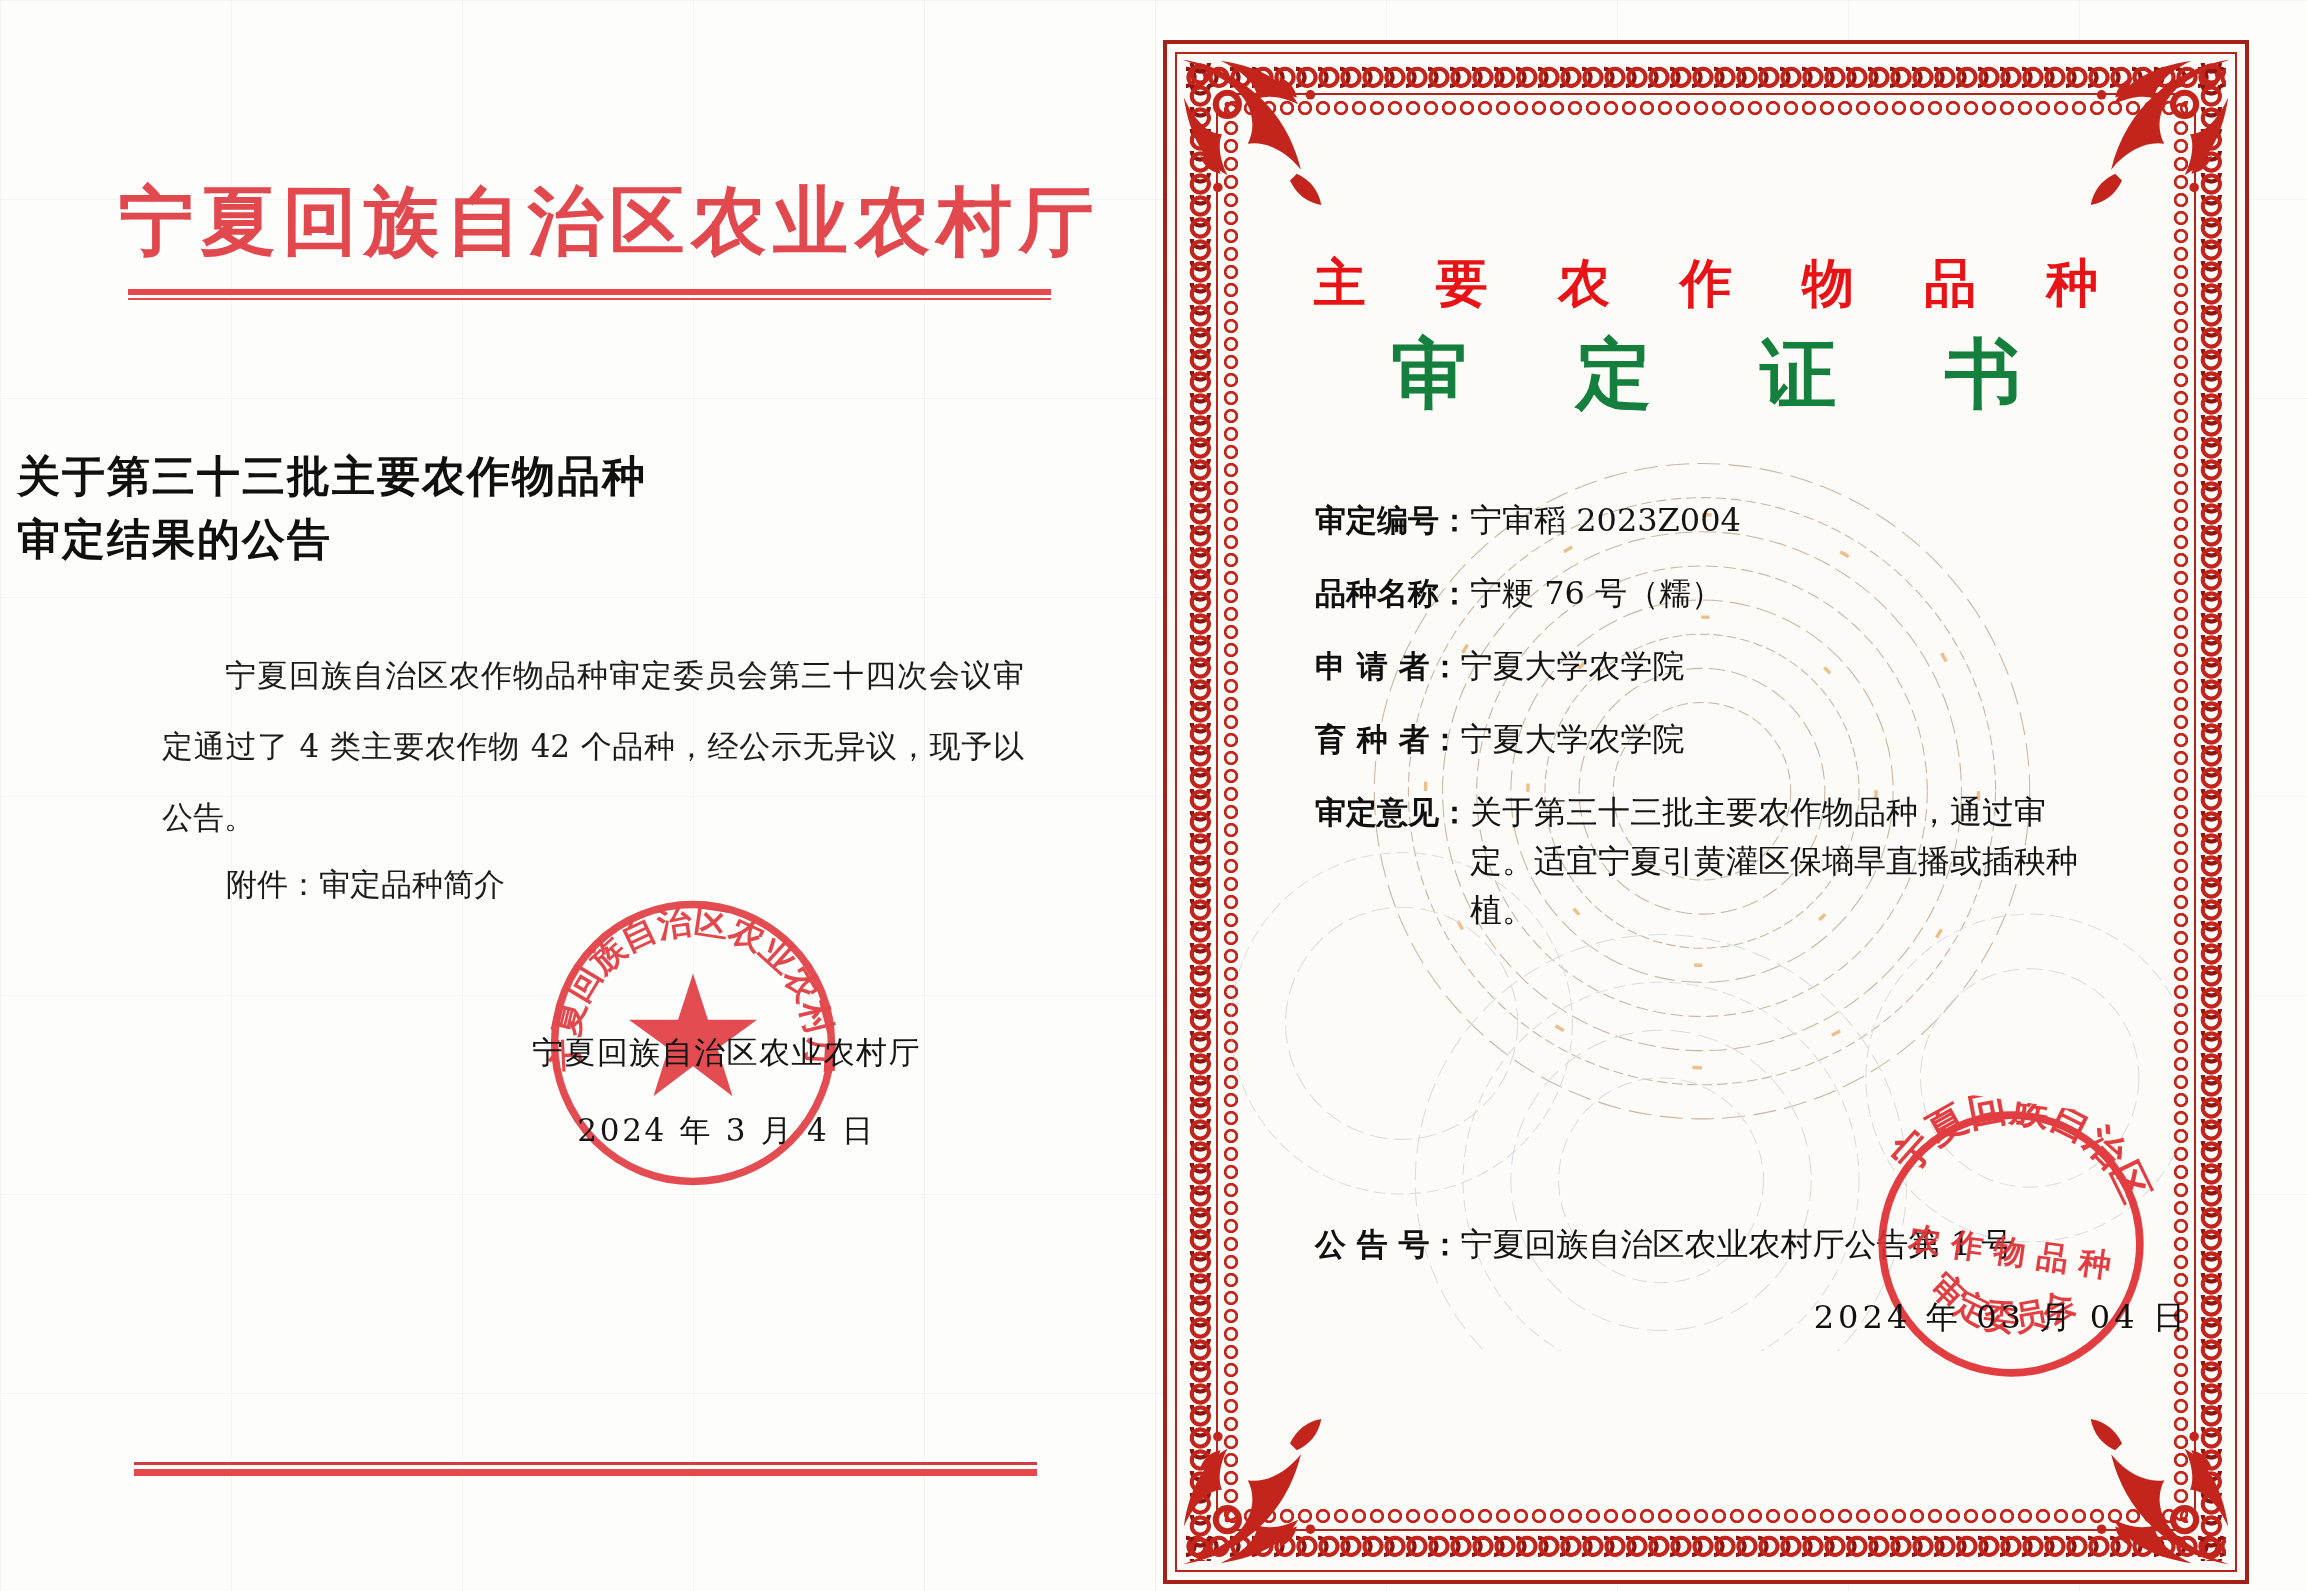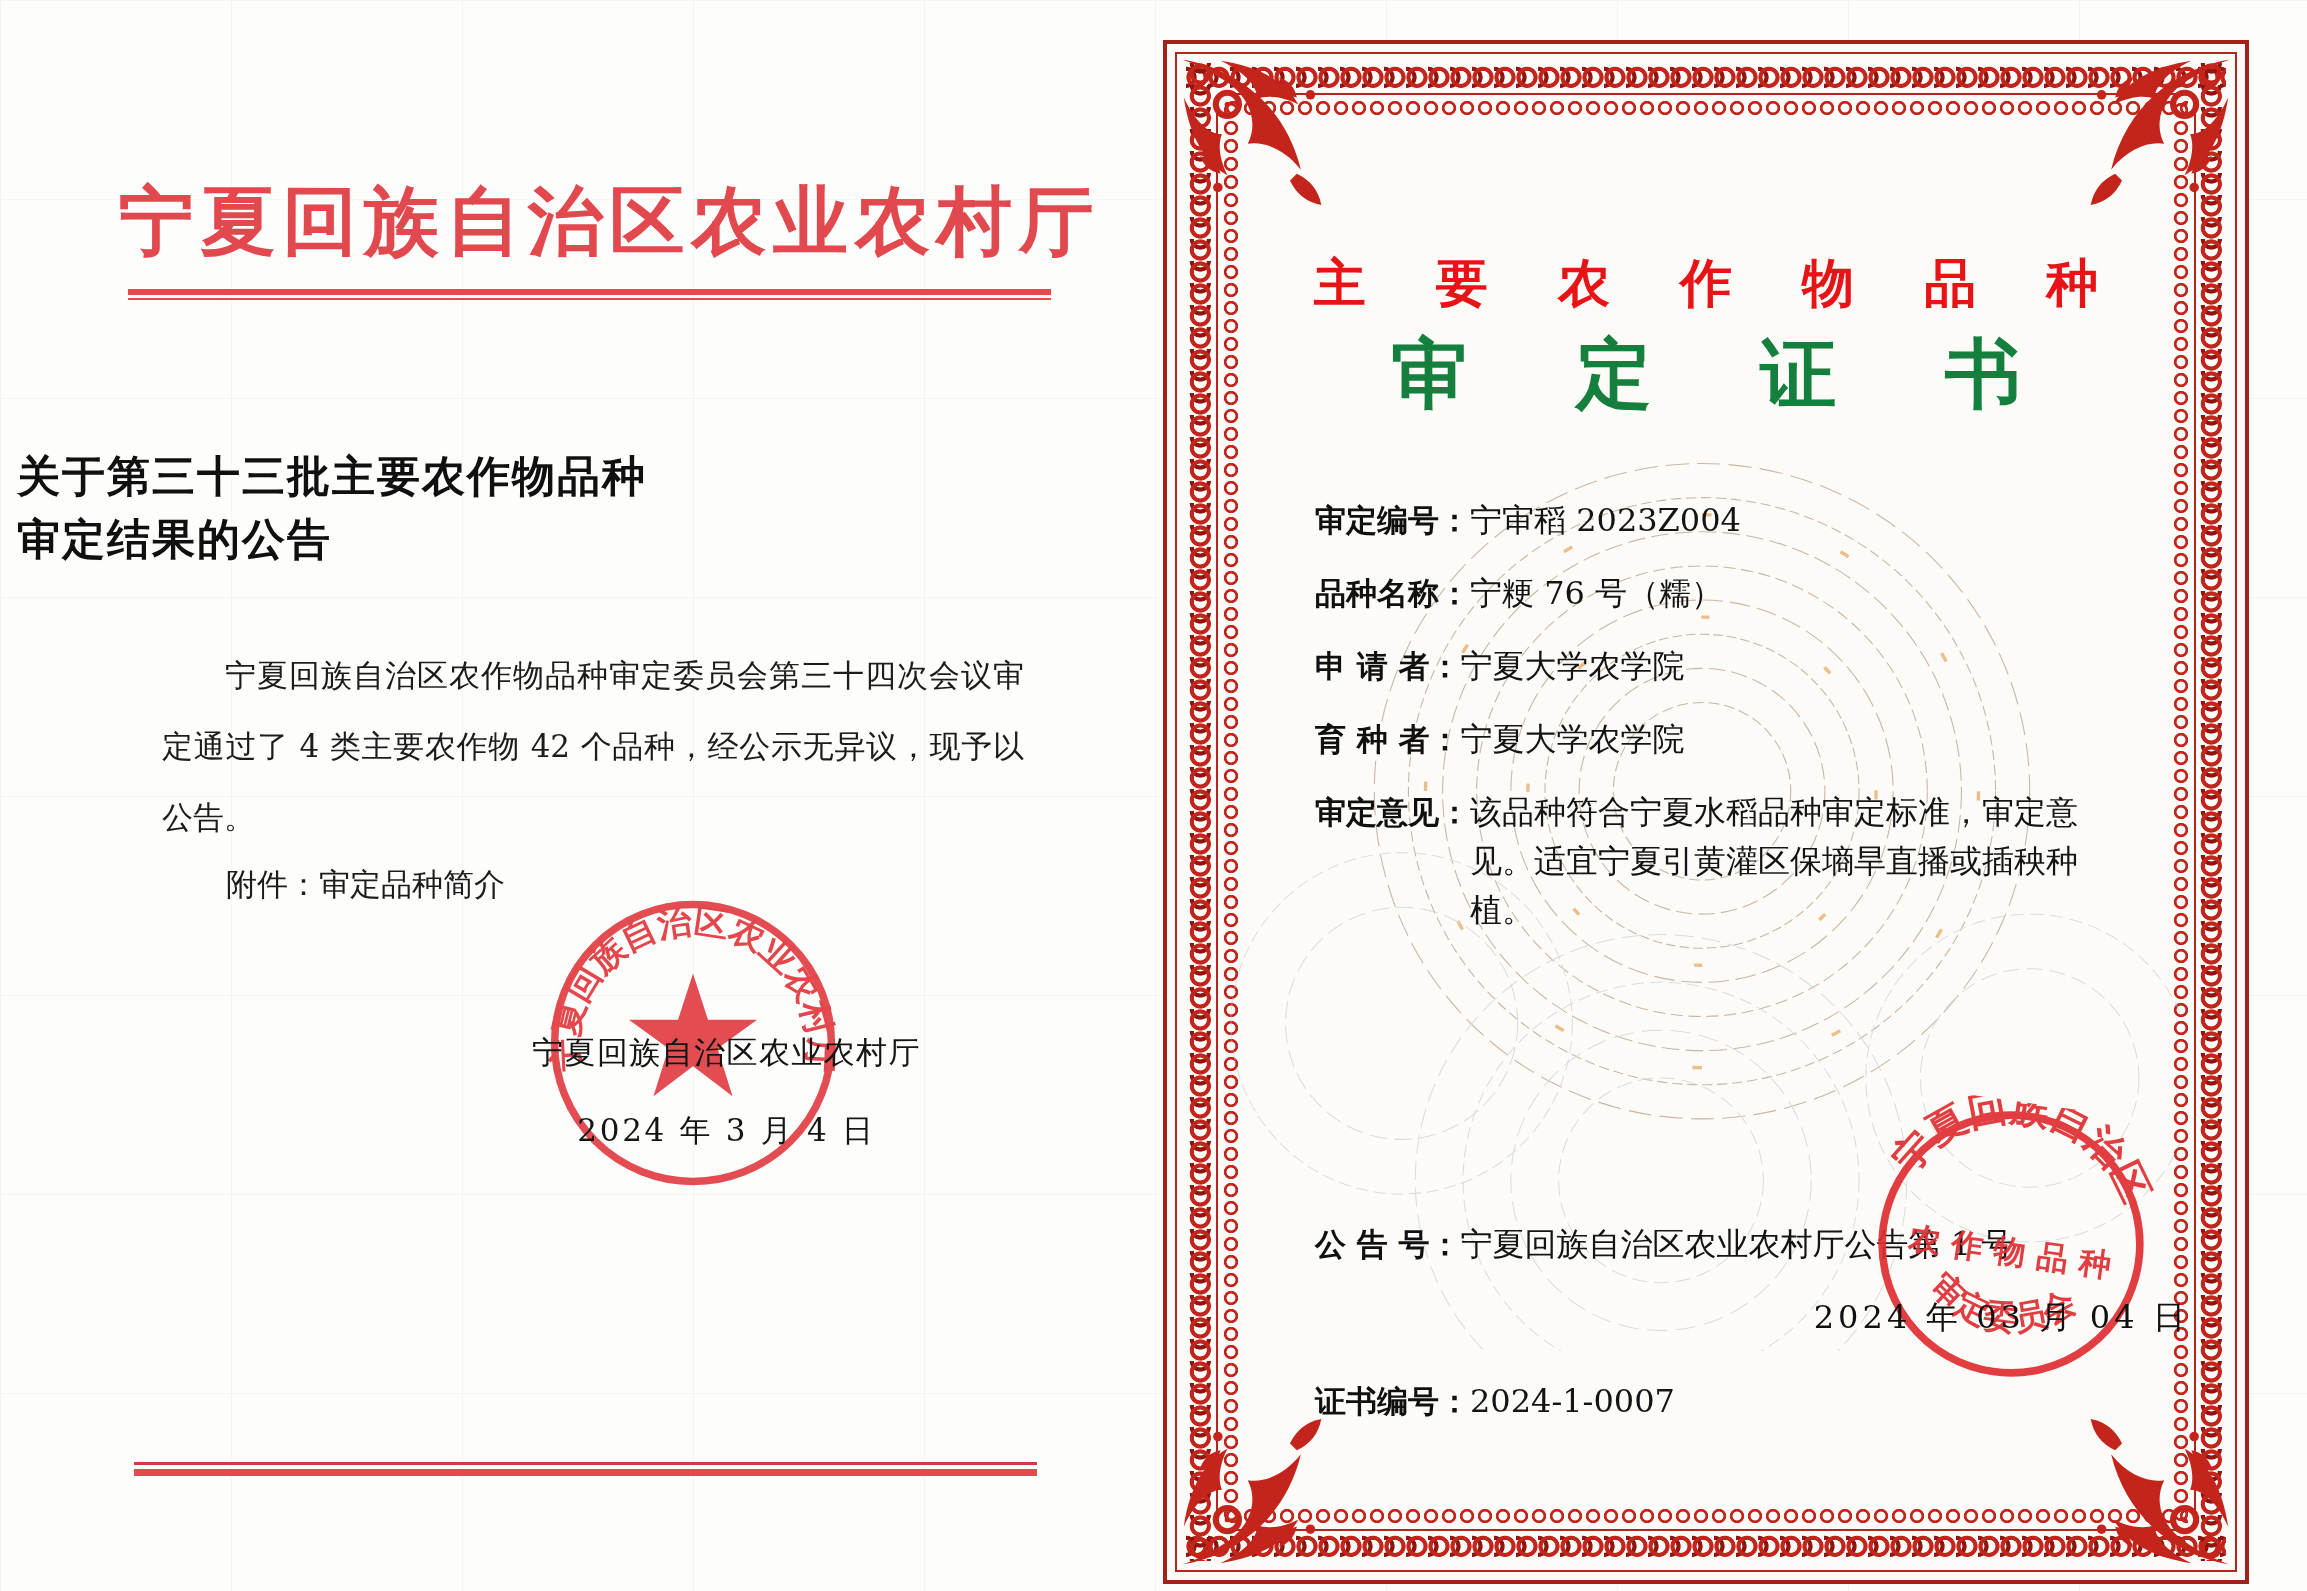--- a/index.html
+++ b/index.html
@@ -260,21 +260,21 @@
       <div class="frow">
         <span class="flabel">申 请 者：</span>
         <span class="fvalue">宁夏大学农学院</span>
       </div>
       <div class="frow">
         <span class="flabel">育 种 者：</span>
         <span class="fvalue">宁夏大学农学院</span>
       </div>
       <div class="frow">
         <span class="flabel">审定意见：</span>
-        <span class="fvalue" style="max-width:638px">该品种符合宁夏水稻品种审定标准，审定意见。适宜宁夏引黄灌区保墒旱直播或插秧种植。</span>
+        <span class="fvalue" style="max-width:638px">关于第三十三批主要农作物品种，通过审定。适宜宁夏引黄灌区保墒旱直播或插秧种植。</span>
       </div>
     </div>
 
     <div class="cert-announce">
       <span class="flabel">公 告 号：</span>
       <span class="fvalue">宁夏回族自治区农业农村厅公告第 1 号</span>
     </div>
 
     <svg class="cert-seal" viewBox="0 0 410 410">
       <circle cx="205" cy="205" r="186" fill="none" stroke="#e02e33" stroke-width="11"></circle>
@@ -284,19 +284,15 @@
       </text>
       <text x="205" y="232" font-size="46" fill="#e02e33" font-weight="bold" text-anchor="middle" font-family="DejaVu Serif, serif">农 作 物 品 种</text>
       <path id="sealArcBottom" d="M 80,262 A 152 152 0 0 0 330,262" fill="none"></path>
       <text font-size="48" fill="#e02e33" font-weight="bold" font-family="DejaVu Serif, serif">
         <textPath href="#sealArcBottom" startOffset="50%" text-anchor="middle">审定委员会</textPath>
       </text>
     </svg>
 
     <div class="cert-sealdate">2024 年 03 月 04 日</div>
 
-    <div class="cert-number">
-      <span class="flabel">证书编号：</span>
-      <span class="fvalue">2024-1-0007</span>
-    </div>
   </div>
 </div>
 
 
 </body></html>

